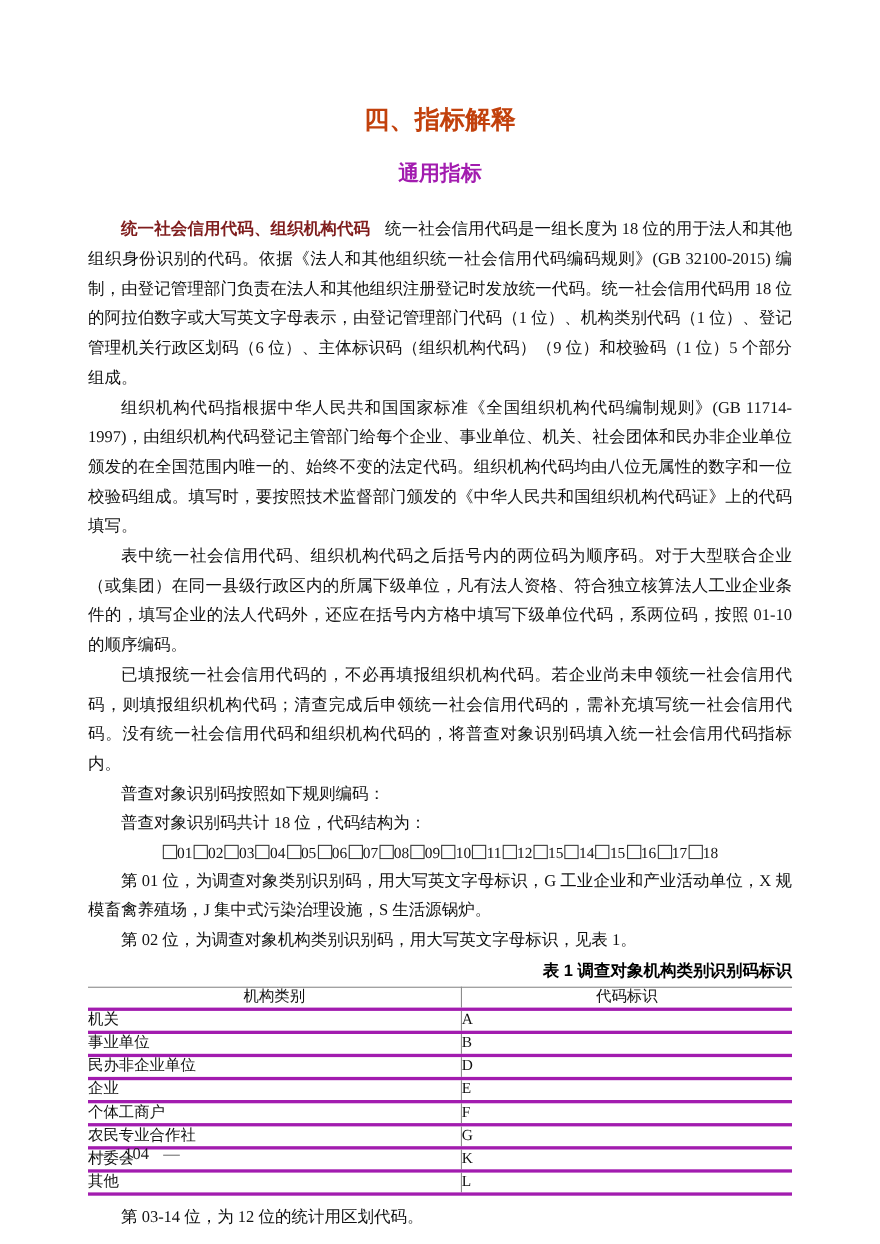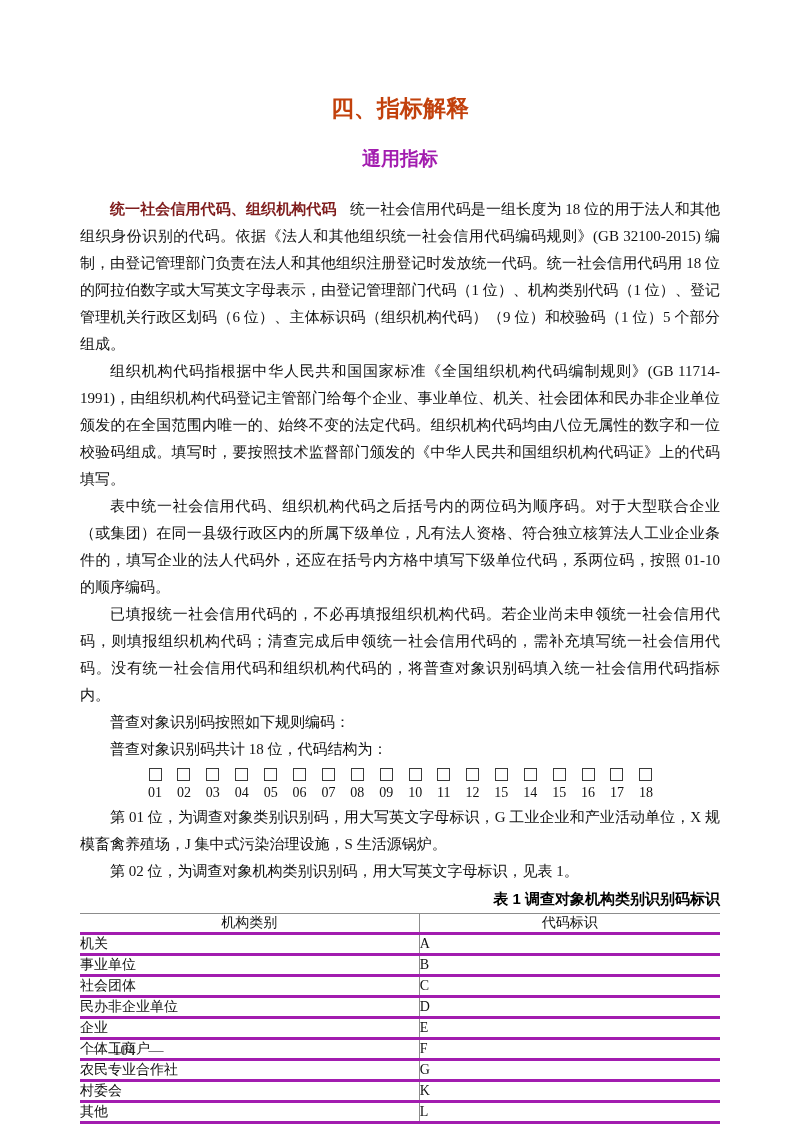--- a/index.html
+++ b/index.html
@@ -46,21 +46,21 @@
     color: #7f1d1d;
     margin-right: 0.9em;
   }
 
   .code-row {
     margin: 5px 0 3px 68px;
     width: 505px;
     display: flex;
     justify-content: space-between;
   }
-  .code-cell { display: flex; flex-direction: column; align-items: center; }
+  .code-cell { display: flex; flex-direction: row; align-items: center; }
   .code-box {
     width: 11px; height: 11px;
     border: 1px solid #3a3a3a;
     background: #ffffff;
     margin-bottom: 4px;
   }
   .code-num { font-size: 14px; line-height: 16px; color: #111111; }
 
   .tbl-caption {
     margin-top: 3px;
@@ -110,21 +110,21 @@
 <body>
 
 <div class="page">
   <div class="content">
 
     <h1 class="doc-title">四、指标解释</h1>
     <h2 class="doc-subtitle">通用指标</h2>
 
     <div class="bodytext">
       <p><span class="lead-bold">统一社会信用代码、组织机构代码</span><span>统一社会信用代码是一组长度为 18 位的用于法人和其他组织身份识别的代码。依据《法人和其他组织统一社会信用代码编码规则》(GB 32100-2015) 编制，由登记管理部门负责在法人和其他组织注册登记时发放统一代码。统一社会信用代码用 18 位的阿拉伯数字或大写英文字母表示，由登记管理部门代码（1 位）、机构类别代码（1 位）、登记管理机关行政区划码（6 位）、主体标识码（组织机构代码）（9 位）和校验码（1 位）5 个部分组成。</span></p>
-      <p>组织机构代码指根据中华人民共和国国家标准《全国组织机构代码编制规则》(GB 11714-1991)，由组织机构代码登记主管部门给每个企业、事业单位、机关、社会团体和民办非企业单位颁发的在全国范围内唯一的、始终不变的法定代码。组织机构代码均由八位无属性的数字和一位校验码组成。填写时，要按照技术监督部门颁发的《中华人民共和国组织机构代码证》上的代码填写。</p>
+      <p>组织机构代码指根据中华人民共和国国家标准《全国组织机构代码编制规则》(GB 11714-1997)，由组织机构代码登记主管部门给每个企业、事业单位、机关、社会团体和民办非企业单位颁发的在全国范围内唯一的、始终不变的法定代码。组织机构代码均由八位无属性的数字和一位校验码组成。填写时，要按照技术监督部门颁发的《中华人民共和国组织机构代码证》上的代码填写。</p>
       <p>表中统一社会信用代码、组织机构代码之后括号内的两位码为顺序码。对于大型联合企业（或集团）在同一县级行政区内的所属下级单位，凡有法人资格、符合独立核算法人工业企业条件的，填写企业的法人代码外，还应在括号内方格中填写下级单位代码，系两位码，按照 01-10 的顺序编码。</p>
       <p>已填报统一社会信用代码的，不必再填报组织机构代码。若企业尚未申领统一社会信用代码，则填报组织机构代码；清查完成后申领统一社会信用代码的，需补充填写统一社会信用代码。没有统一社会信用代码和组织机构代码的，将普查对象识别码填入统一社会信用代码指标内。</p>
       <p>普查对象识别码按照如下规则编码：</p>
       <p>普查对象识别码共计 18 位，代码结构为：</p>
     </div>
 
     <div class="code-row">
         <div class="code-cell">
           <div class="code-box"></div>
           <div class="code-num">01</div>
@@ -214,24 +214,20 @@
           </tr>
       </thead>
       <tbody>
           <tr>
             <td>机关</td>
             <td>A</td>
           </tr>
           <tr>
             <td>事业单位</td>
             <td>B</td>
-          </tr>
-          <tr>
-            <td>社会团体</td>
-            <td>C</td>
           </tr>
           <tr>
             <td>民办非企业单位</td>
             <td>D</td>
           </tr>
           <tr>
             <td>企业</td>
             <td>E</td>
           </tr>
           <tr>

